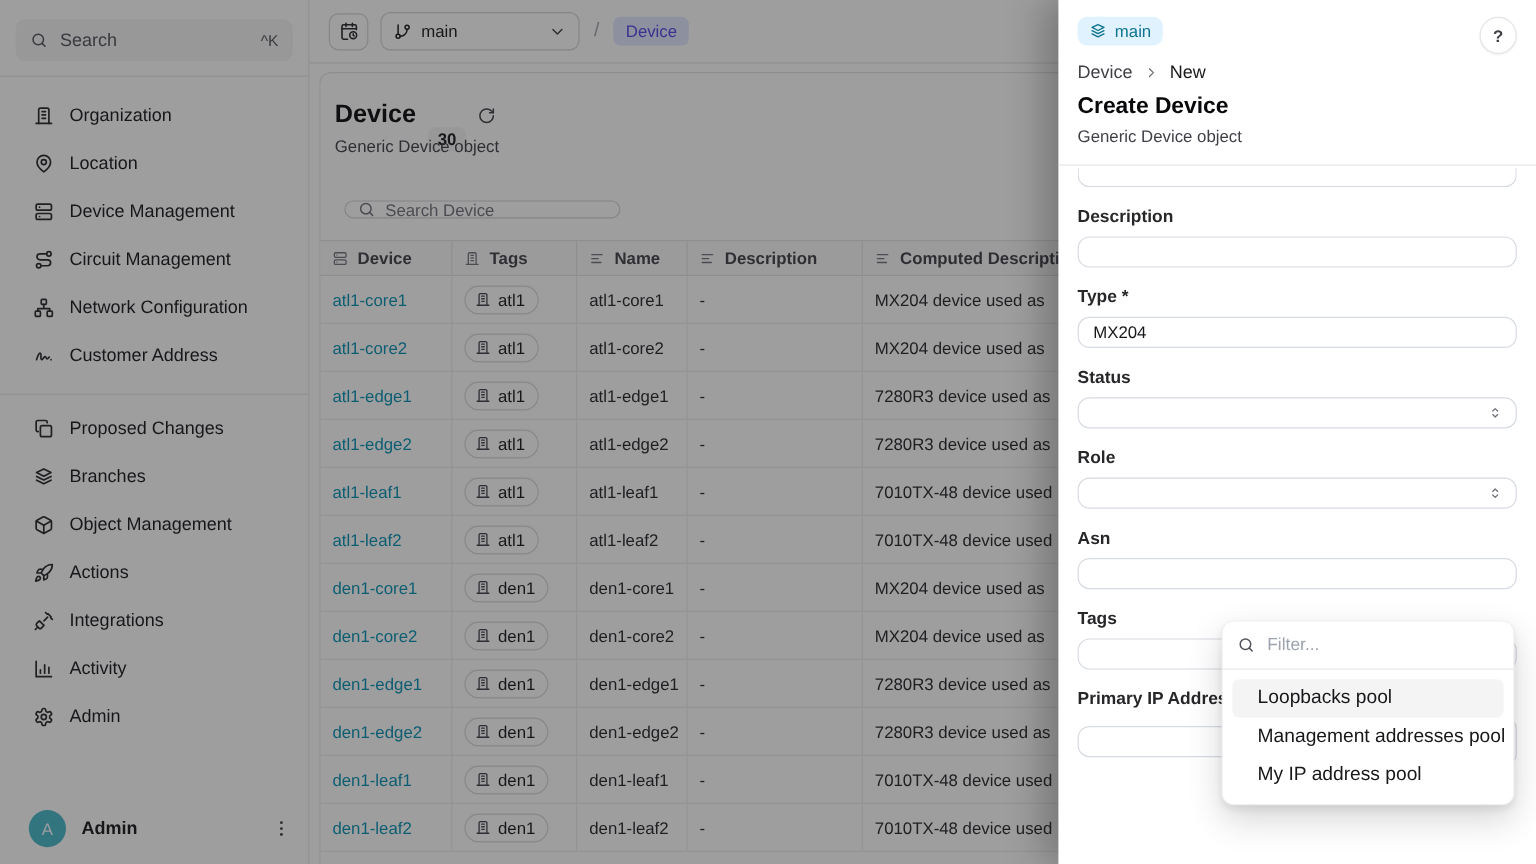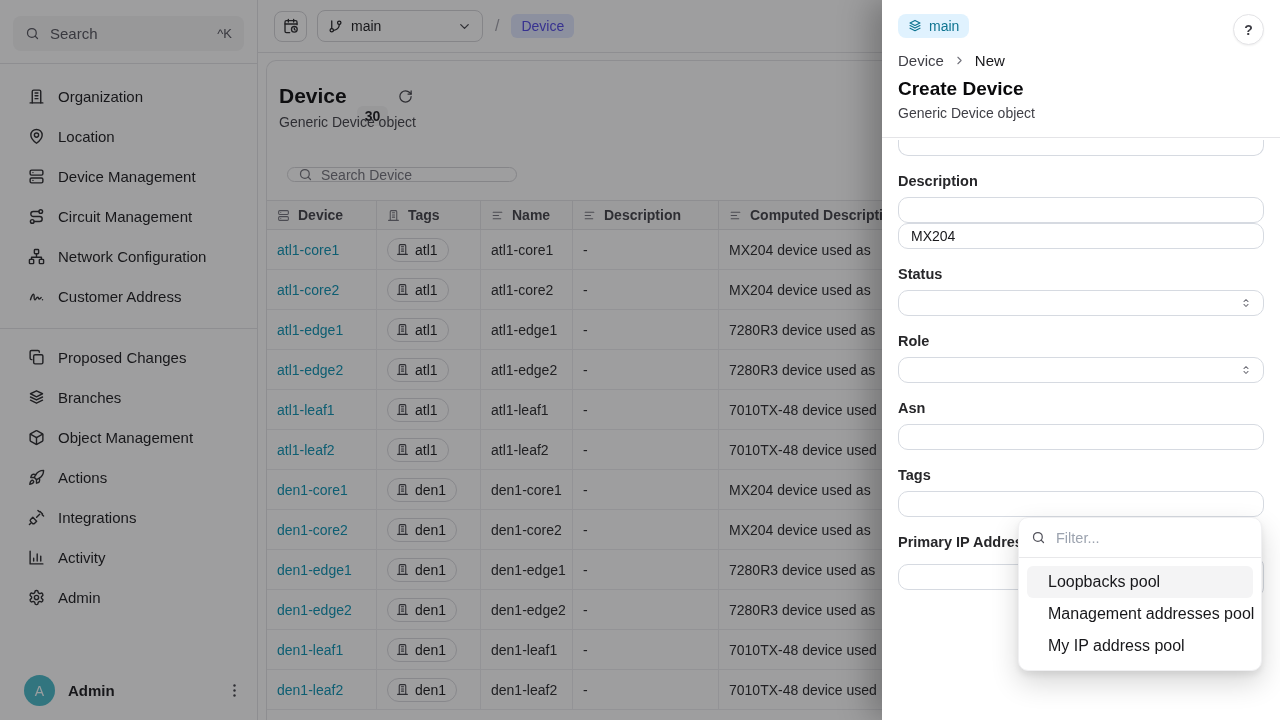--- a/index.html
+++ b/index.html
@@ -634,20 +634,21 @@
     <div class="panel-title">Create Device</div>
     <div class="panel-sub">Generic Device object</div>
   </div>
 
   <div class="panel-body">
     <div class="cut-input"></div>
 
     <div class="f-label">Description</div>
     <div class="f-control"></div>
 
+    <div class="f-label">Type *</div>
     <div class="f-control">
         <span>MX204</span>
       </div>
 
     <div class="f-label">Status</div>
     <div class="f-control">
         <span class="updown icn">
           <svg viewBox="0 0 24 24" width="14" height="14" fill="none" stroke="currentColor" stroke-width="1.8" stroke-linecap="round" stroke-linejoin="round">
             <path d="m8.5 9.5 3.5-3.5 3.5 3.5"></path>
             <path d="m8.5 14.5 3.5 3.5 3.5-3.5"></path>

